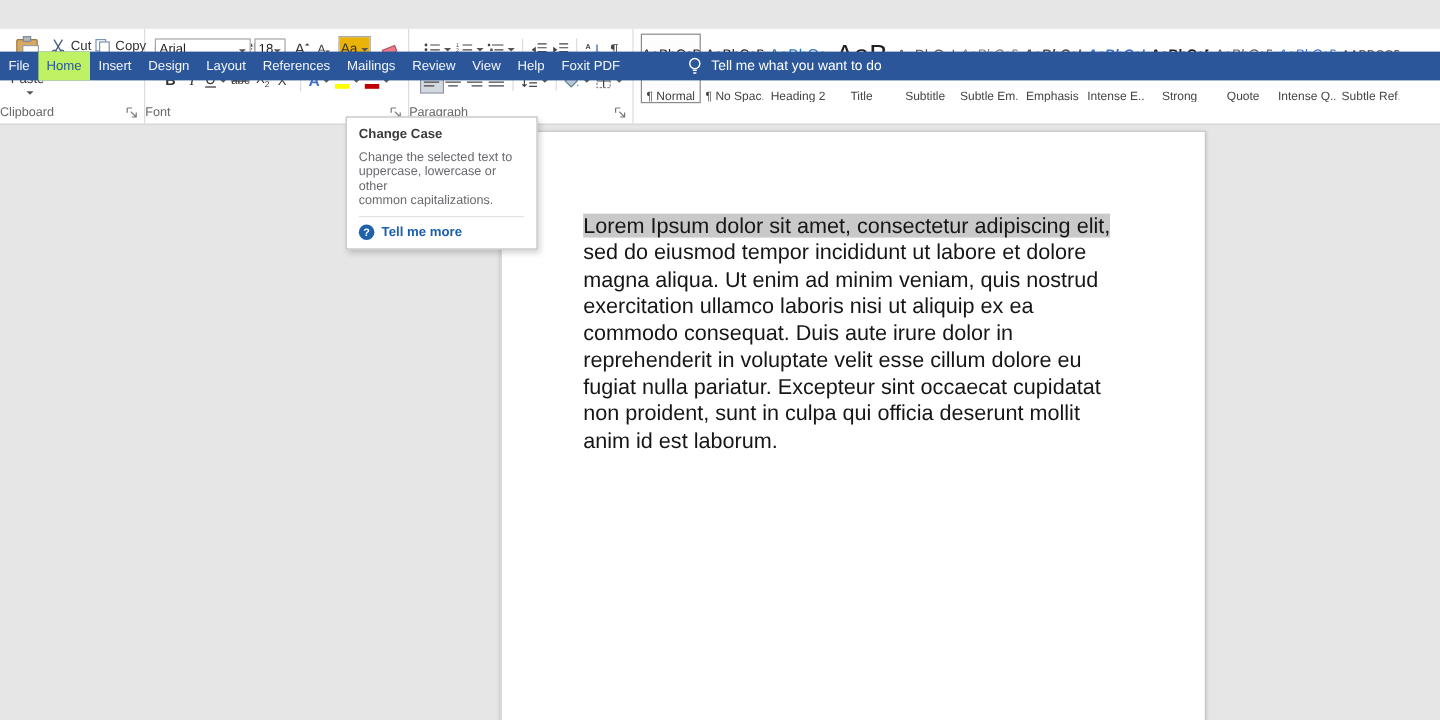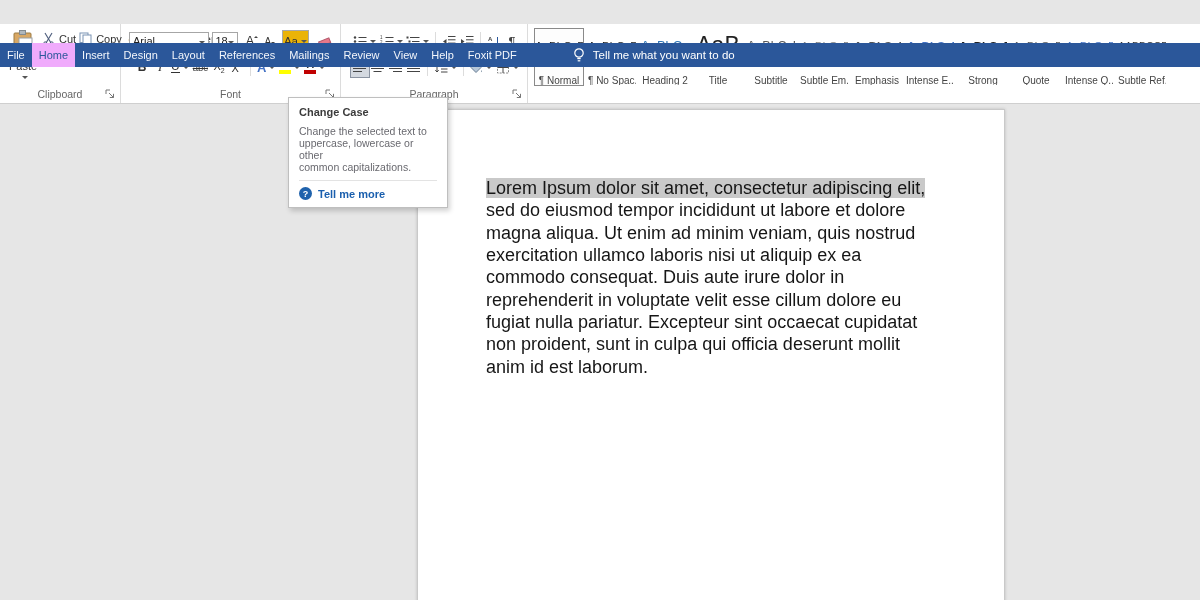--- a/index.html
+++ b/index.html
@@ -4,29 +4,29 @@
 <style>
   * { margin:0; padding:0; box-sizing:border-box; }
   html,body { width:1200px; height:600px; overflow:hidden;
     font-family:"Liberation Sans", sans-serif; background:#e6e6e6; }
 
   
   .titlebar { position:absolute; left:0; top:0; width:1200px; height:24px;
     background:#2b579a; display:flex; align-items:stretch; z-index:10;margin-top:43px; }
   .tab { color:#f3f6fb; font-size:11px; line-height:24px; padding:0 7px;
     white-space:nowrap; cursor:default; }
-  .tab.active { background:#f0abfc; color:#2b579a; }
+  .tab.active { background:#bef264; color:#2b579a; }
   .tellme { display:flex; align-items:center; margin-left:48px; gap:7px; }
   .tellme-label { color:#fff; font-size:11.5px; white-space:nowrap; }
 
   
   .ribbon { position:absolute; left:0; top:24px; width:1200px; height:80px;
     background:#fff; border-bottom:1px solid #cfcfcf; display:flex; z-index:5; }
   .rgroup { position:relative; height:100%; border-right:1px solid #dcdcdc; flex:none; }
-  .rgroup-label { position:absolute; bottom:3px; left:0; right:0; text-align:center;
+  .rgroup-label { position:absolute; bottom:3px; left:0; right:0; text-align:left;
     font-size:10.5px; color:#666; }
   .launcher { position:absolute; bottom:3px; right:4px; width:11px; height:11px; cursor:pointer; }
 
   .g-clipboard { width:121px; }
   .g-font { width:220px; }
   .g-paragraph { width:187px; }
   .g-styles { width:672px; border-right:none; overflow:hidden; }
 
   
   .paste-btn { position:absolute; left:6px; top:6px; width:34px; height:58px;

